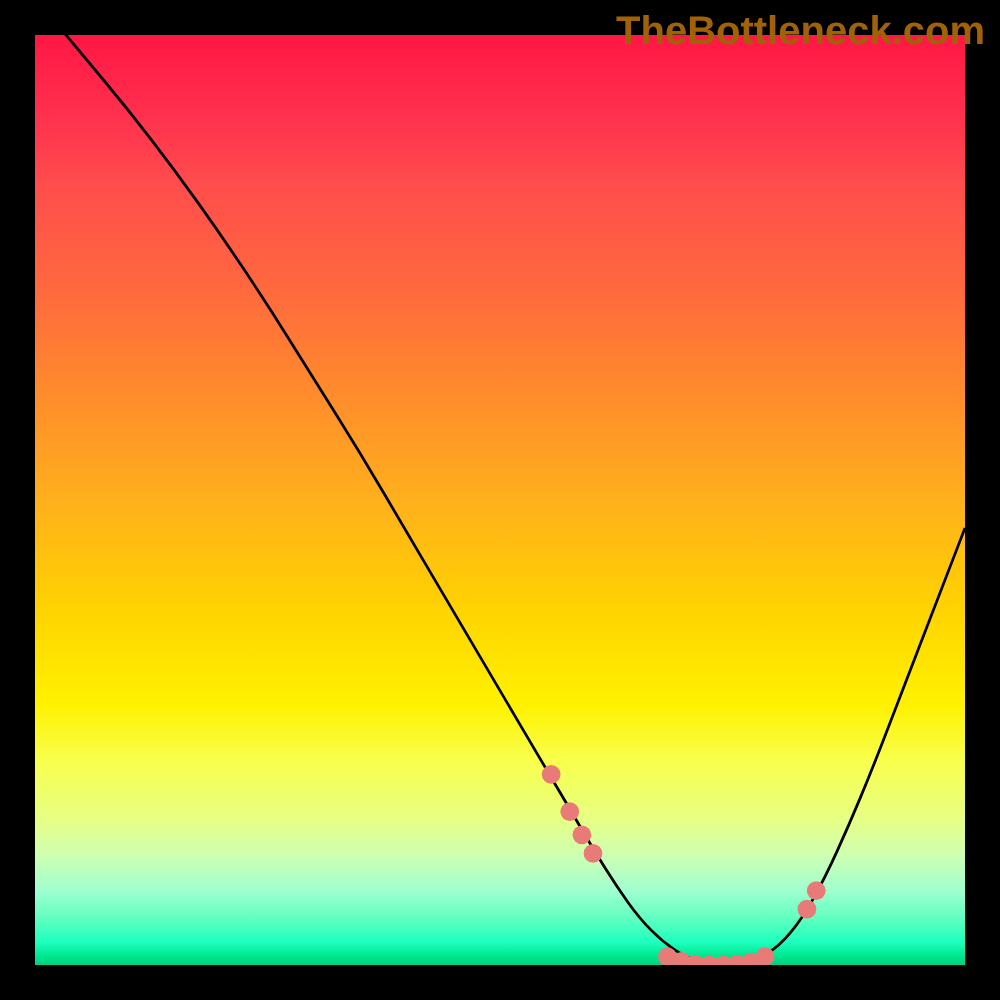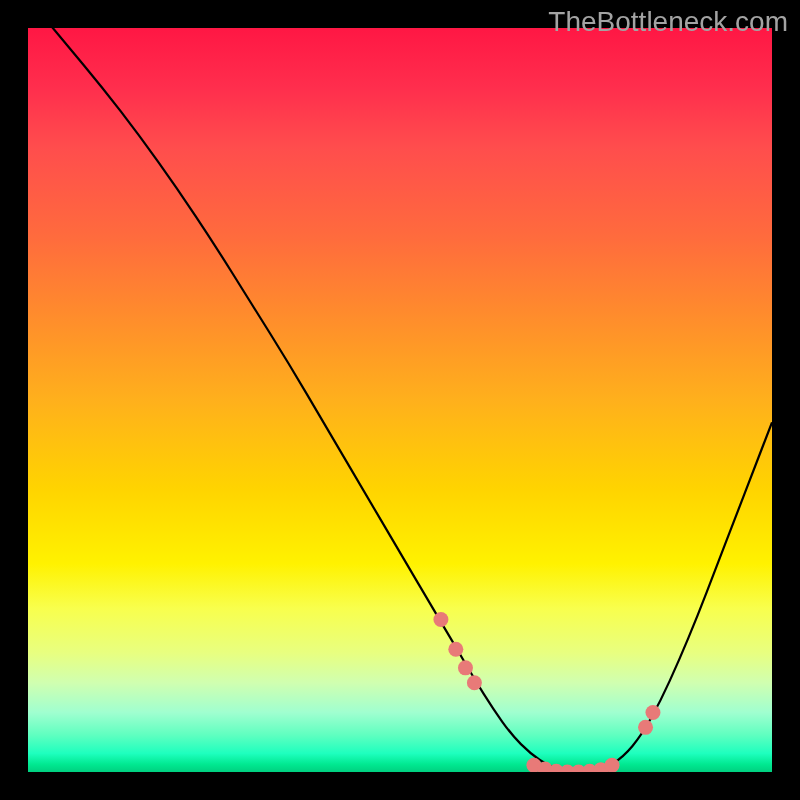--- a/index.html
+++ b/index.html
@@ -8,23 +8,23 @@
     height: 800px;
     background: #000;
     position: relative;
     font-family: Arial, sans-serif;
     overflow: hidden;
   }
   .watermark {
     position: absolute;
     top: 6px;
     right: 12px;
-    color: #a3a3a3;
-    font-size: 28px;
-    font-weight: 400;
+    color: #a16207;
+    font-size: 32px;
+    font-weight: 700;
     z-index: 10;
   }
   .chart-area {
     position: absolute;
     left: 28px;
     top: 28px;
     width: 744px;
     height: 744px;
   }
   .gradient-bg {

